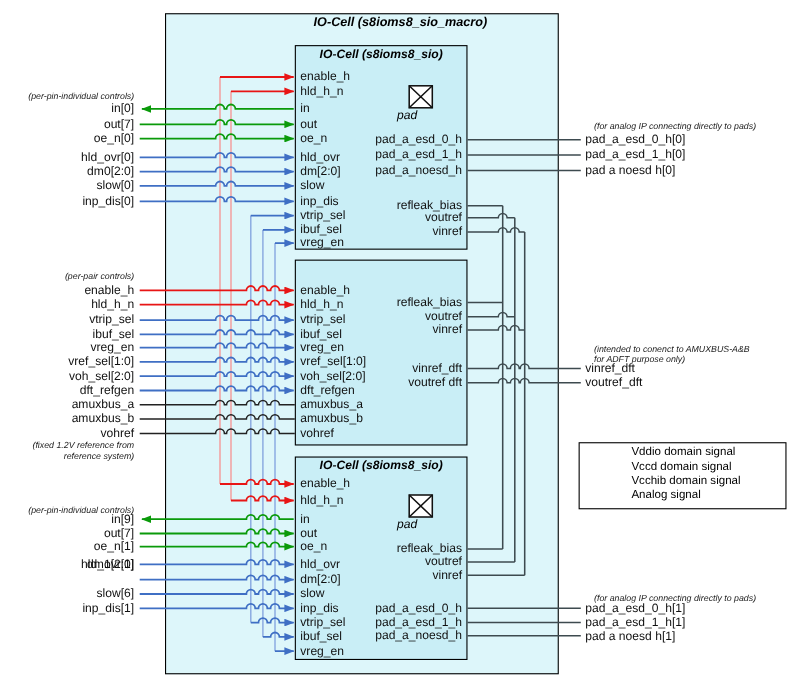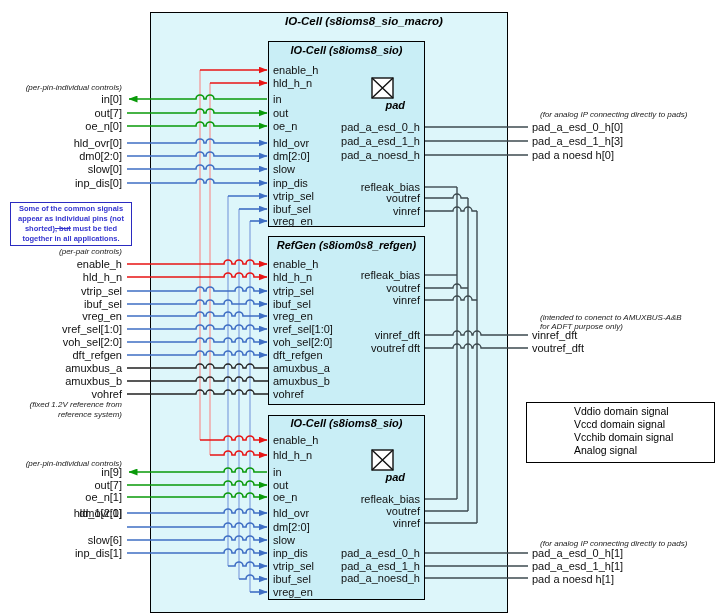--- a/index.html
+++ b/index.html
@@ -19,22 +19,22 @@
   .mt{position:absolute;z-index:4;left:150px;width:428px;text-align:center;
       font-style:italic;font-weight:bold;font-size:11.5px;color:#000;}
   .pl{left:273px;}
   .pr{right:298px;text-align:right;}
   .el{right:596px;text-align:right;}
   .er{left:532px;}
   .nt{position:absolute;z-index:4;right:596px;font-style:italic;
       font-size:8px;line-height:10px;color:#222;white-space:nowrap;}
   .ner{position:absolute;z-index:4;left:540px;font-style:italic;font-size:8px;
        line-height:10px;color:#222;white-space:nowrap;}
-  .padlbl{position:absolute;z-index:4;left:361px;width:44px;text-align:right;
-          font-style:italic;font-weight:bold;font-size:11px;color:#000;}
+  .padlbl{position:absolute;z-index:4;left:361px;width:44px;text-align:left;
+          font-style:italic;font-weight:normal;font-size:11px;color:#000;}
   .notebox{position:absolute;z-index:4;left:10px;top:202px;width:122px;height:44px;
            background:#fff;border:1.5px solid #2b2bc0;box-sizing:border-box;
            display:flex;align-items:center;justify-content:center;text-align:center;
            font-size:7.5px;line-height:10px;font-weight:bold;color:#3434cf;padding:1px 3px;}
   .legend{position:absolute;z-index:4;left:526px;top:402px;width:189px;height:61px;
           background:#fff;border:1.2px solid #000;box-sizing:border-box;}
   .lg{position:absolute;z-index:5;left:574px;font-size:10.5px;line-height:13px;color:#000;white-space:nowrap;}
 </style>
 </head>
 <body>
@@ -151,21 +151,20 @@
     <g fill="none" stroke-width="1.6">
       <path d="M536,412 L560,412" stroke="#e81515" marker-end="url(#arR)"></path>
       <path d="M550,425 L560,425" stroke="#3f6fc4" marker-end="url(#arB)"></path>
       <path d="M536,438 L560,438" stroke="#0a9a0a" marker-end="url(#arG)"></path>
       <path d="M536,451 L572,451" stroke="#222"></path>
     </g>
   </svg>
 
   <div class="mt" style="top:15px">IO-Cell (s8ioms8_sio_macro)</div>
   <div class="bt" style="top:44px">IO-Cell (s8ioms8_sio)</div>
-  <div class="bt" style="top:239px">RefGen (s8iom0s8_refgen)</div>
   <div class="bt" style="top:417px">IO-Cell (s8ioms8_sio)</div>
   <div class="padlbl" style="top:99px">pad</div>
   <div class="padlbl" style="top:471px">pad</div>
 
   <div class="lab pl" style="top:63px">enable_h</div>
   <div class="lab pl" style="top:76px">hld_h_n</div>
   <div class="lab pl" style="top:92px">in</div>
   <div class="lab pl" style="top:106px">out</div>
   <div class="lab pl" style="top:119px">oe_n</div>
   <div class="lab pl" style="top:136px">hld_ovr</div>
@@ -223,23 +222,20 @@
 
   <div class="nt" style="top:83px">(per-pin-individual controls)</div>
   <div class="lab el" style="top:92px">in[0]</div>
   <div class="lab el" style="top:106px">out[7]</div>
   <div class="lab el" style="top:119px">oe_n[0]</div>
   <div class="lab el" style="top:136px">hld_ovr[0]</div>
   <div class="lab el" style="top:149px">dm0[2:0]</div>
   <div class="lab el" style="top:162px">slow[0]</div>
   <div class="lab el" style="top:176px">inp_dis[0]</div>
 
-  <div class="notebox">
-    <span><span>Some of the common signals appear as individual pins (not shorted)</span><s>, but</s><span> must be tied together in all applications.</span></span>
-  </div>
 
   <div class="nt" style="top:247px">(per-pair controls)</div>
   <div class="lab el" style="top:257px">enable_h</div>
   <div class="lab el" style="top:270px">hld_h_n</div>
   <div class="lab el" style="top:284px">vtrip_sel</div>
   <div class="lab el" style="top:297px">ibuf_sel</div>
   <div class="lab el" style="top:309px">vreg_en</div>
   <div class="lab el" style="top:322px">vref_sel[1:0]</div>
   <div class="lab el" style="top:335px">voh_sel[2:0]</div>
   <div class="lab el" style="top:348px">dft_refgen</div>
@@ -253,21 +249,21 @@
   <div class="lab el" style="top:465px">in[9]</div>
   <div class="lab el" style="top:478px">out[7]</div>
   <div class="lab el" style="top:490px">oe_n[1]</div>
   <div class="lab el" style="top:506px">hld_ovr[1]</div>
   <div class="lab el" style="top:506px">dm1[2:0]</div>
   <div class="lab el" style="top:533px">slow[6]</div>
   <div class="lab el" style="top:546px">inp_dis[1]</div>
 
   <div class="ner" style="top:110px">(for analog IP connecting directly to pads)</div>
   <div class="lab er" style="top:120px">pad_a_esd_0_h[0]</div>
-  <div class="lab er" style="top:134px">pad_a_esd_1_h[3]</div>
+  <div class="lab er" style="top:134px">pad_a_esd_1_h[0]</div>
   <div class="lab er" style="top:148px">pad a noesd h[0]</div>
 
   <div class="ner" style="top:313px">(intended to conenct to AMUXBUS-A&amp;B</div>
   <div class="ner" style="top:322px">for ADFT purpose only)</div>
   <div class="lab er" style="top:328px">vinref_dft</div>
   <div class="lab er" style="top:341px">voutref_dft</div>
 
   <div class="ner" style="top:539px">(for analog IP connecting directly to pads)</div>
   <div class="lab er" style="top:546px">pad_a_esd_0_h[1]</div>
   <div class="lab er" style="top:559px">pad_a_esd_1_h[1]</div>

